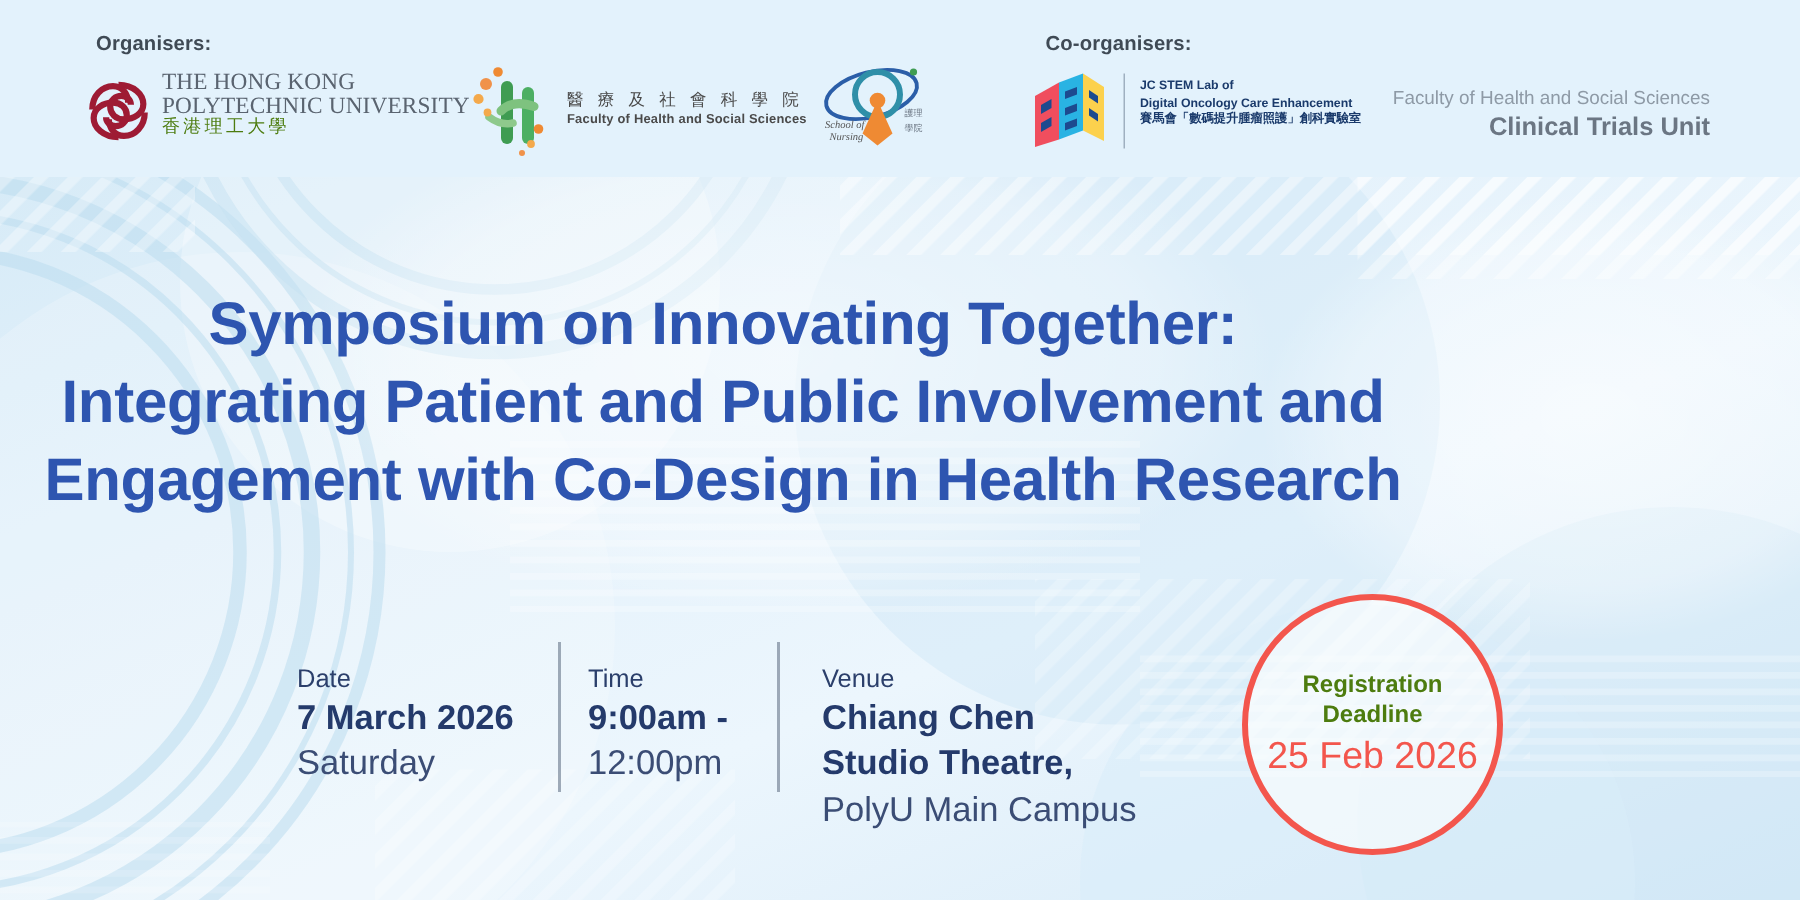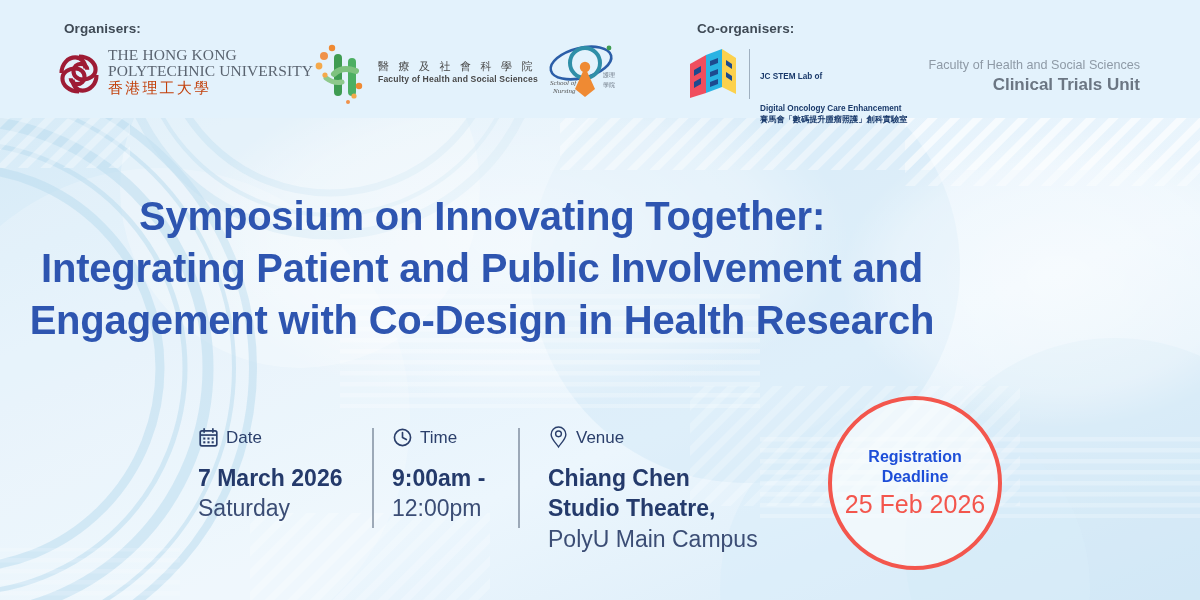--- a/index.html
+++ b/index.html
@@ -29,41 +29,41 @@
   
   #logo-polyu{left:56px;top:47px;width:230px;height:56px;}
   #logo-polyu .knot{position:absolute;left:0;top:3px;width:46px;height:48px;}
   #logo-polyu .ptxt{position:absolute;left:52px;top:0px;width:180px;}
   .polyu-l1,.polyu-l2{
     font-family:"Liberation Serif","DejaVu Serif",serif;
     color:#5a6470;line-height:1.04;white-space:nowrap;
   }
   .polyu-l1{font-size:15.5px;letter-spacing:.1px;}
   .polyu-l2{font-size:15.5px;letter-spacing:.1px;}
-  .polyu-cn{font-size:15px;color:#c2410c;letter-spacing:2.2px;line-height:1.15;
-            font-family:Liberation Sans, sans-serif;}
+  .polyu-cn{font-size:12px;color:#4d7c0f;letter-spacing:2.2px;line-height:1.15;
+            font-family:Liberation Mono, monospace;}
 
   
   #logo-fhss{left:312px;top:42px;width:212px;height:62px;}
   #logo-fhss .mark{position:absolute;left:0;top:0;width:62px;height:62px;}
   #logo-fhss .ftxt{position:absolute;left:66px;top:18px;width:150px;}
   .fhss-cn{font-size:11px;color:#4a4a4a;letter-spacing:3px;
            font-family:"DejaVu Sans",sans-serif;white-space:nowrap;line-height:1.3;}
   .fhss-en{font-size:8.6px;color:#4a4a4a;font-weight:bold;letter-spacing:.15px;
            white-space:nowrap;line-height:1.3;}
 
   
   #logo-son{left:545px;top:41px;width:76px;height:62px;}
 
   
   #logo-stem{left:686px;top:46px;width:232px;height:56px;}
   #logo-stem .cube{position:absolute;left:0;top:0;width:54px;height:56px;}
   #logo-stem .sep{position:absolute;left:63px;top:3px;width:1px;height:50px;background:#9fb0c0;}
   #logo-stem .stxt{position:absolute;left:74px;top:5px;width:160px;}
-  .stem-l{font-size:8.2px;font-weight:bold;color:#1a3a6b;line-height:1.42;white-space:nowrap;margin-top:20px;}
+  .stem-l{font-size:8.2px;font-weight:bold;color:#1a3a6b;line-height:1.42;white-space:nowrap;}
   .stem-cn{font-size:8.2px;font-weight:bold;color:#1a3a6b;line-height:1.42;
            font-family:Liberation Mono, monospace;white-space:nowrap;}
 
   
   #logo-ctu{left:900px;top:57px;width:240px;height:42px;text-align:right;}
   .ctu-l1{font-size:12.6px;color:#8e9aa6;line-height:1.35;white-space:nowrap;}
   .ctu-l2{font-size:17px;color:#6b7683;font-weight:bold;line-height:1.35;white-space:nowrap;}
 
   
   .stage{
@@ -78,21 +78,21 @@
     text-align:center;z-index:3;
     color:#2e55b0;font-weight:bold;
     font-size:40px;line-height:52px;letter-spacing:-0.2px;
     font-family:"Liberation Sans","DejaVu Sans",sans-serif;
   }
   .title .ln{display:block;white-space:nowrap;}
 
   
   .info{position:absolute;left:0;top:425px;width:1200px;height:130px;z-index:3;}
   .col{position:absolute;top:0;}
-  .col .head{display:flex;align-items:center;gap:7px;height:24px;}
+  .col .head{display:flex;gap:19px;height:24px;flex-direction:column;}
   .col .head .lbl{font-size:17px;color:#2b3f6b;line-height:1;}
   .col .big{
     margin-top:14px;font-size:23px;font-weight:bold;color:#243a6b;
     line-height:1.32;white-space:nowrap;
   }
   .col .sub{font-size:23px;font-weight:normal;color:#3b4d75;line-height:1.32;white-space:nowrap;}
   #col-date{left:198px;width:175px;}
   #col-time{left:392px;width:130px;}
   #col-venue{left:548px;width:265px;}
   .vline{position:absolute;top:3px;width:1.6px;height:100px;background:#7d8a9c;opacity:.72;}
@@ -100,21 +100,21 @@
   #vline-2{left:518px;}
 
   
   #deadline{
     position:absolute;left:828px;top:396px;width:166px;height:166px;
     border-radius:50%;border:4px solid #f3564d;
     background:rgba(252,253,254,.62);
     display:flex;flex-direction:column;align-items:center;justify-content:center;
     z-index:4;
   }
-  #deadline .d1{font-size:16px;font-weight:bold;color:#1d4ed8;line-height:1.22;text-align:center;}
+  #deadline .d1{font-size:16px;font-weight:bold;color:#4d7c0f;line-height:1.22;text-align:center;}
   #deadline .d2{font-size:25px;color:#f3564d;line-height:1.2;margin-top:3px;white-space:nowrap;}
 </style>
 </head>
 <body>
 
 <div id="banner">
 
   <div class="stage">
     <svg class="bg" viewBox="0 0 1200 482" preserveAspectRatio="none">
       <defs>

